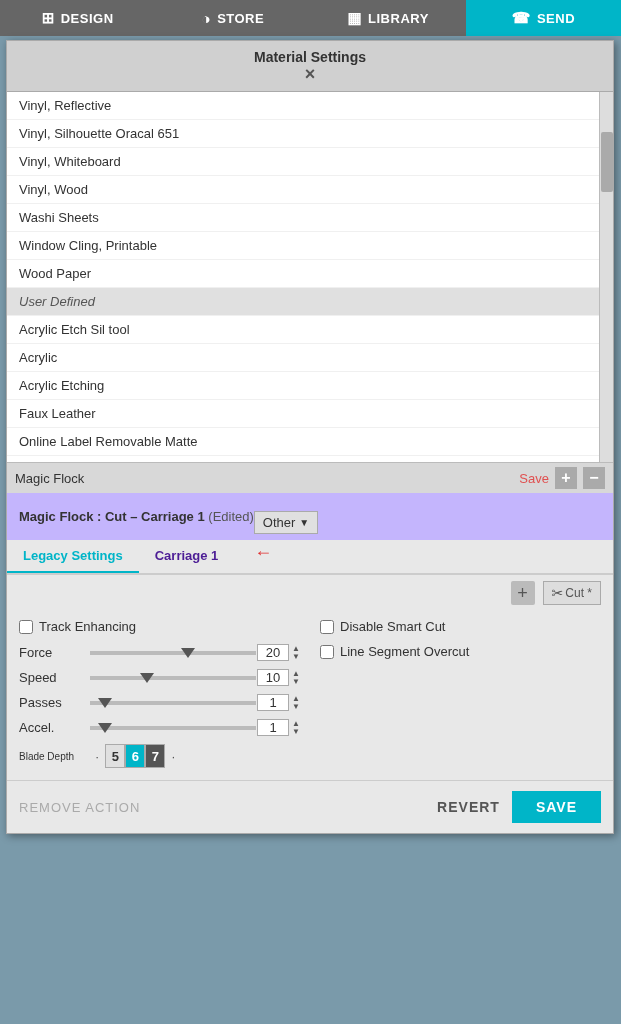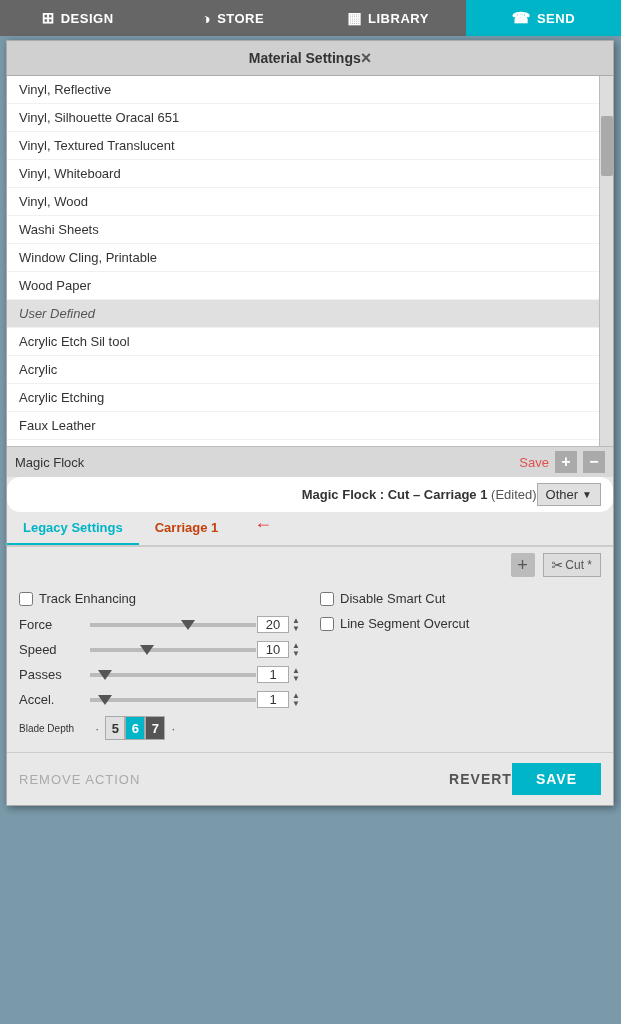--- a/index.html
+++ b/index.html
@@ -50,22 +50,23 @@
       background: #e8e8e8;
       border: 1px solid #aaa;
       box-shadow: 2px 2px 8px rgba(0,0,0,0.4);
     }
 
     .modal-header {
       background: #d0d0d0;
       padding: 8px 12px;
       display: flex;
       align-items: center;
-      justify-content: center;
+      justify-content: flex-start;
       border-bottom: 1px solid #aaa;
+      flex-direction: column;
     }
     .modal-title {
       font-weight: bold;
       font-size: 14px;
       color: #333;
     }
     .close-btn {
       font-size: 18px;
       color: #555;
       cursor: pointer;
@@ -145,63 +146,63 @@
       cursor: pointer;
       font-size: 16px;
       display: flex;
       align-items: center;
       justify-content: center;
       font-weight: bold;
     }
 
     
     .cut-header {
-      background: #ffffff;
+      background: #c4b5fd;
       padding: 6px 12px;
       display: flex;
       align-items: center;
-      justify-content: flex-end;
-      border-radius: 13px;
+      justify-content: flex-start;
     }
     .cut-title {
       font-size: 13px;
       color: #333;
       font-weight: bold;
     }
     .cut-title span.edited {
       font-weight: normal;
       color: #555;
     }
     .other-dropdown {
       display: flex;
       align-items: center;
       gap: 4px;
       background: #e0e0e0;
       border: 1px solid #aaa;
       padding: 3px 8px;
       cursor: pointer;
       font-size: 13px;
       color: #333;
+      margin-top: 12px;
     }
     .other-dropdown .arrow {
       font-size: 10px;
     }
 
     
     .tabs-row {
       display: flex;
       background: #e8e8e8;
       border-bottom: 2px solid #ccc;
       align-items: flex-start;
     }
     .tab-btn {
       padding: 8px 16px;
       cursor: pointer;
       font-size: 13px;
-      color: #c2410c;
+      color: #4c1d95;
       border: none;
       background: transparent;
       font-weight: bold;
     }
     .tab-btn.active {
       border-bottom: 2px solid #00b5c8;
       color: #00b5c8;
     }
     .arrow-indicator {
       color: #e03030;
@@ -379,21 +380,21 @@
       color: #aaa;
       font-size: 13px;
       text-transform: uppercase;
       letter-spacing: 1px;
       background: none;
       border: none;
       cursor: pointer;
     }
     .bottom-right {
       display: flex;
-      gap: 0;
+      gap: 12px;
     }
     .revert-btn {
       background: none;
       border: none;
       color: #555;
       font-size: 14px;
       font-weight: bold;
       text-transform: uppercase;
       cursor: pointer;
       letter-spacing: 1px;
@@ -442,21 +443,20 @@
 
   <div class="modal-header">
     <span class="modal-title">Material Settings</span>
     <span class="close-btn">×</span>
   </div>
 
   <div class="material-list-container">
     <ul class="material-list" id="material-list">
     <li>Vinyl, Reflective</li>
         <li>Vinyl, Silhouette Oracal 651</li>
-        <li>Vinyl, Textured Translucent</li>
         <li>Vinyl, Whiteboard</li>
         <li>Vinyl, Wood</li>
         <li>Washi Sheets</li>
         <li>Window Cling, Printable</li>
         <li>Wood Paper</li>
         <li class="section-header">User Defined</li>
         <li>Acrylic Etch Sil tool</li>
         <li>Acrylic</li>
         <li>Acrylic Etching</li>
         <li>Faux Leather</li>

